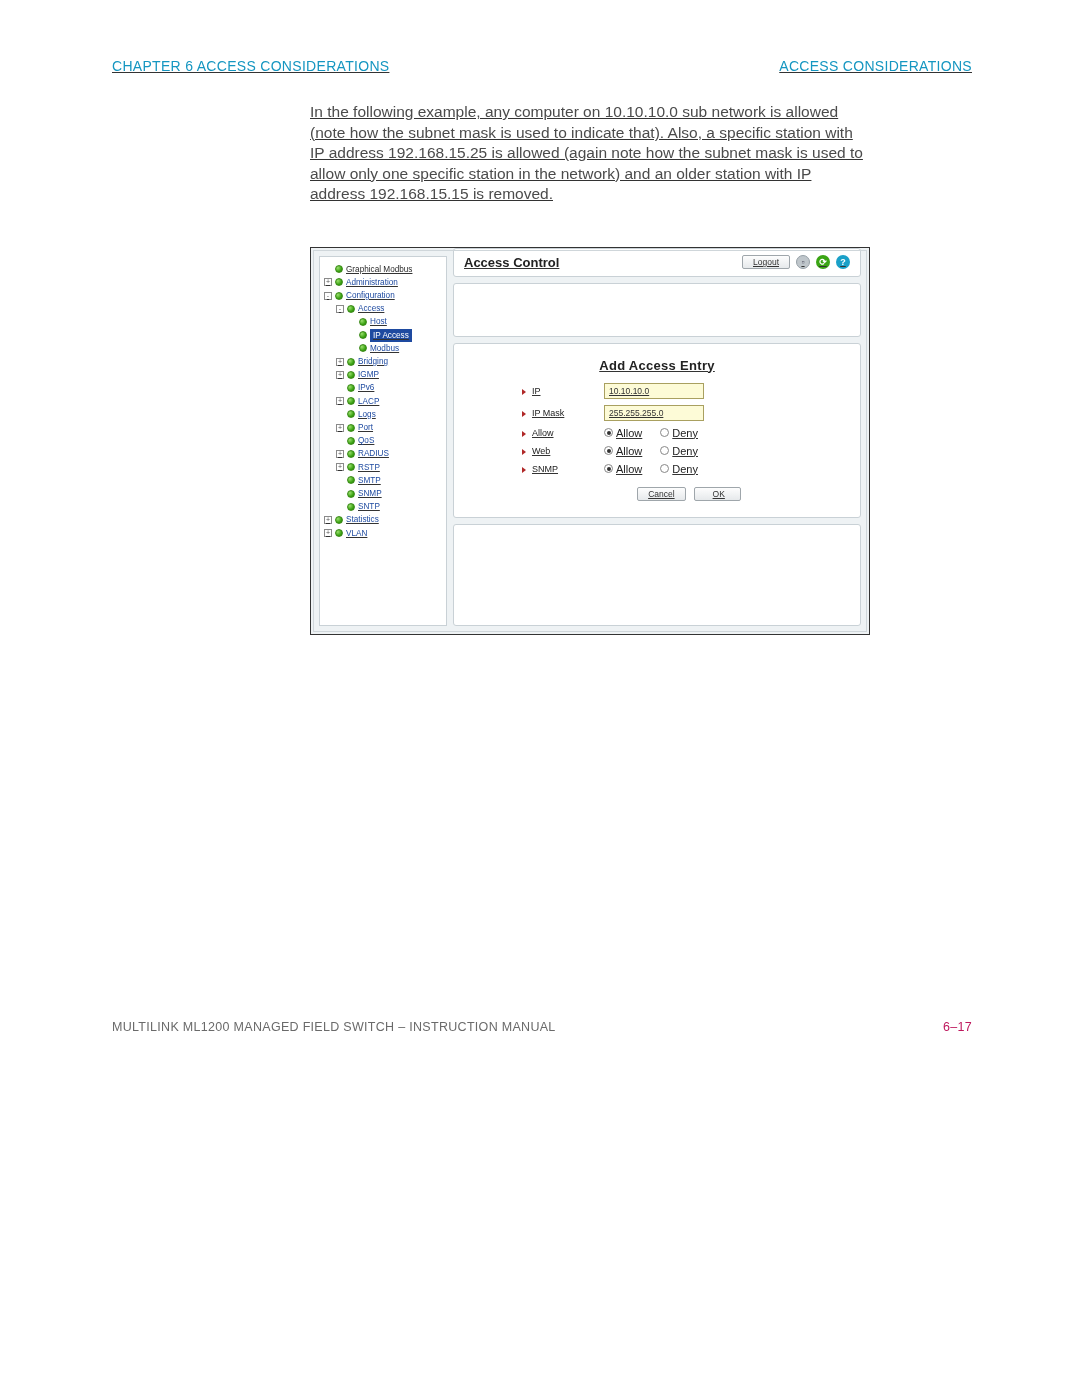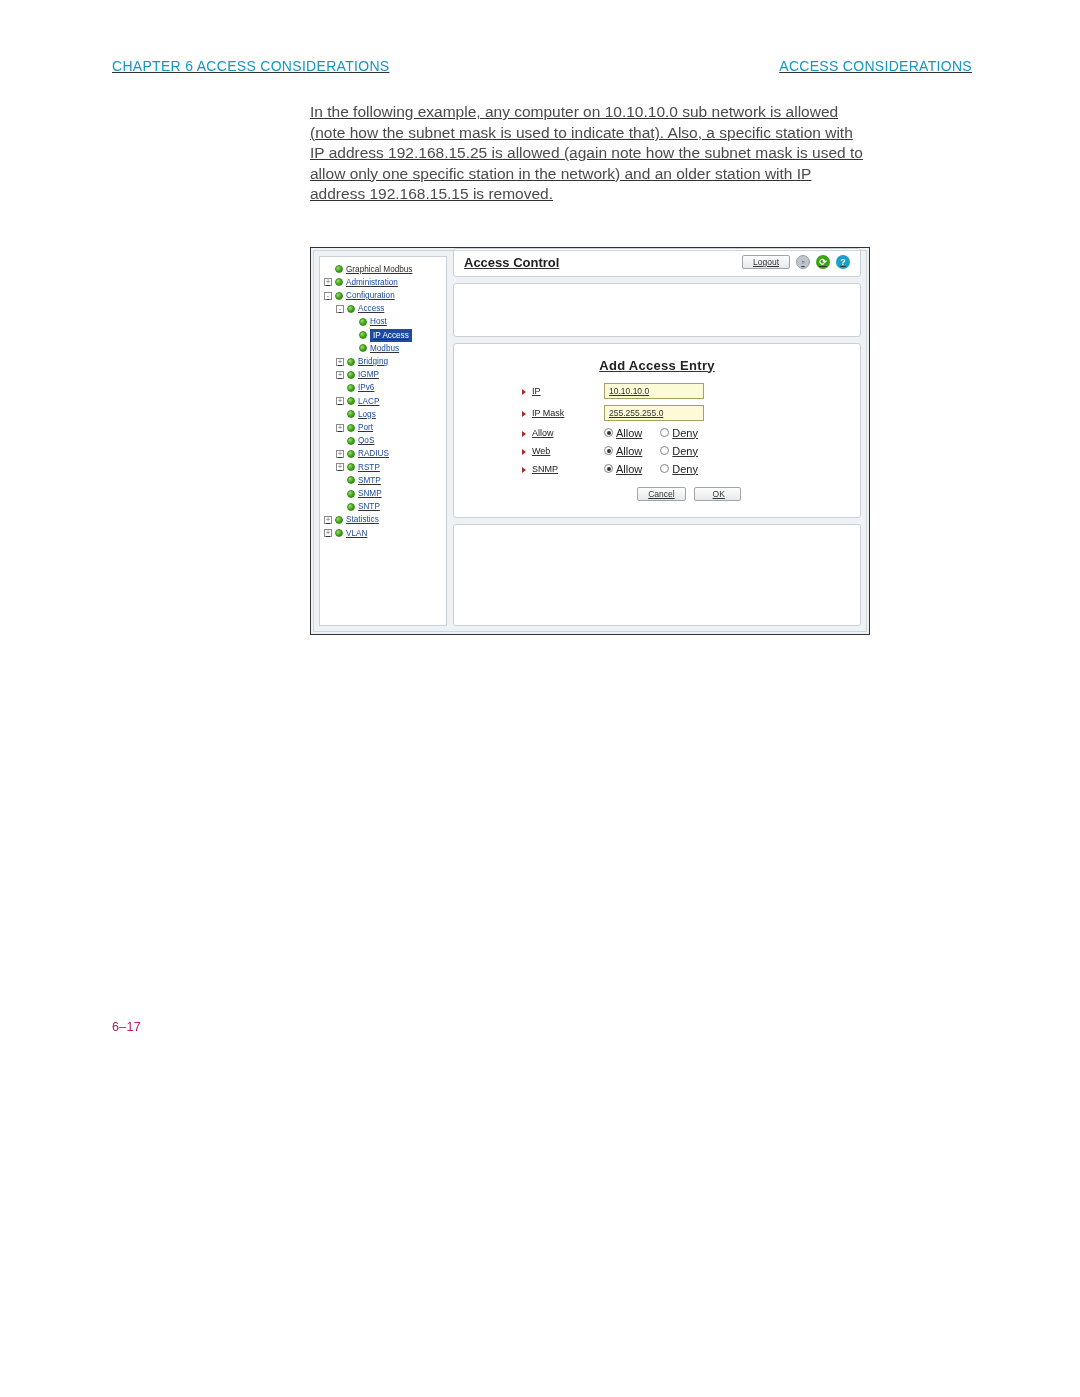--- a/index.html
+++ b/index.html
@@ -456,15 +456,16 @@
           <button class="btn">Cancel</button>
           <button class="btn" style="padding-left:18px;padding-right:15px">OK</button>
         </div>
       </div>
 
       <div class="panel bottom"></div>
     </div>
   </div>
 
   <div class="footer">
+    <span class="left">MULTILINK ML1200 MANAGED FIELD SWITCH – INSTRUCTION MANUAL</span>
     <span class="right">6–17</span>
   </div>
 </div>
 
 </body></html>

